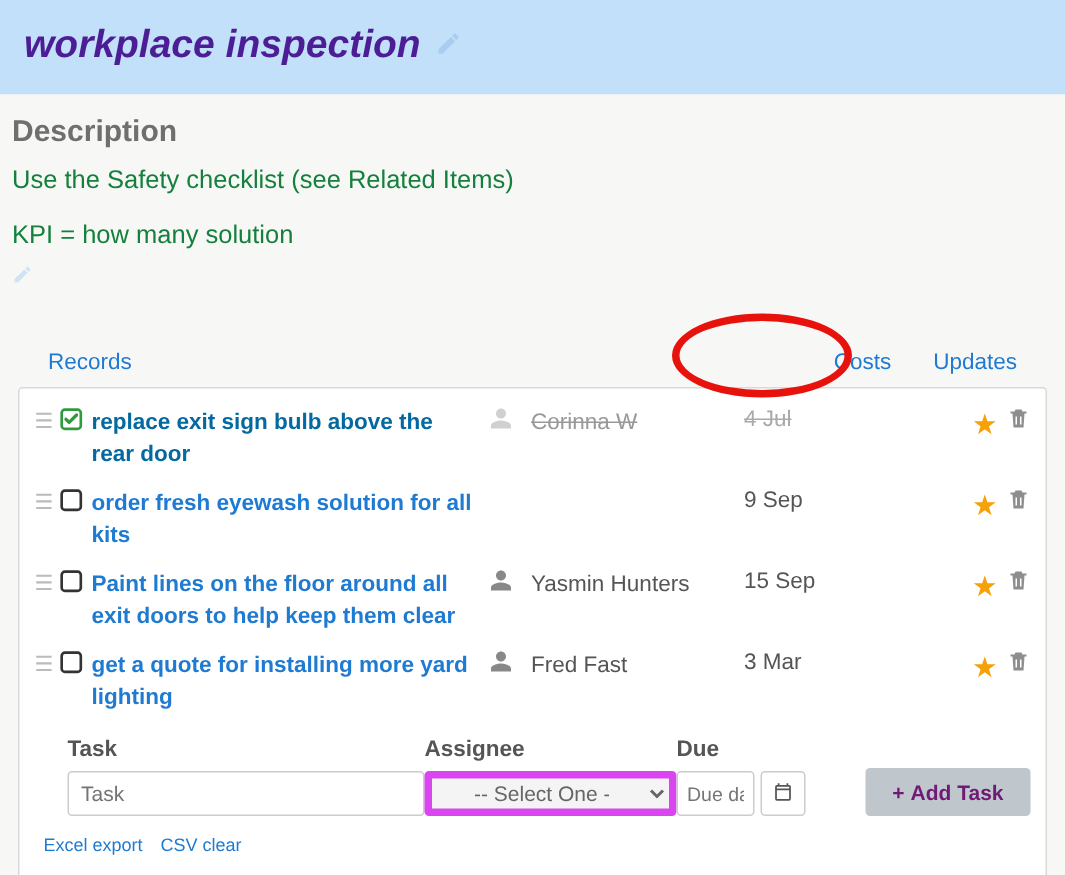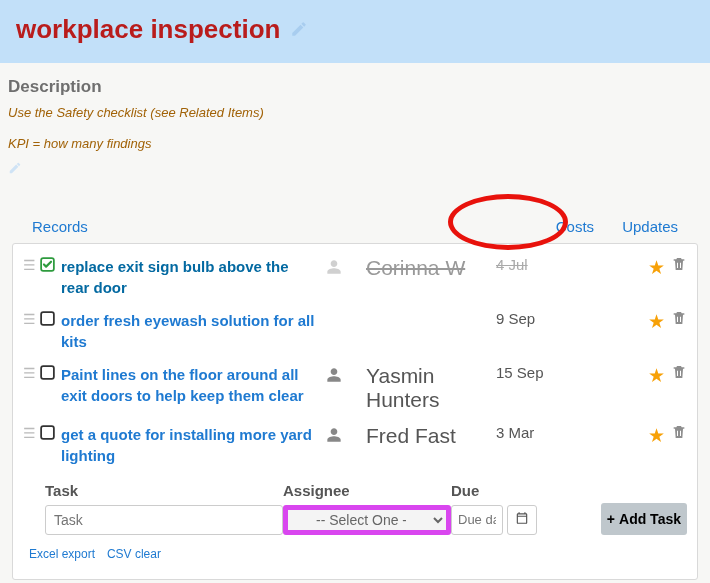--- a/index.html
+++ b/index.html
@@ -1,76 +1,76 @@
 <!DOCTYPE html>
 <html><head>
 <meta charset="utf-8">
 <style>
   * { box-sizing: border-box; margin: 0; padding: 0; }
   body { font-family: -apple-system, BlinkMacSystemFont, "Segoe UI", Arial, sans-serif; font-size: 14px; color: #333; background: #fff; width: 710px; }
   .header-bar { background: #c2e0f9; padding: 14px 16px 18px; }
-  .header-title { font-size: 26px; font-weight: 700; color: #b91c1c; display: inline-block; }
+  .header-title { font-size: 26px; font-style: italic; font-weight: 700; color: #4c1d95; display: inline-block; }
   .pencil { color: #a8cdef; margin-left: 6px; cursor: pointer; }
   .body-wrap { padding: 14px 8px 8px 8px; background: #f7f7f5; }
   .desc-block { padding: 0 0 10px 0; }
-  .desc-label { font-size: 17px; font-weight: 600; color: #6f6f6f; margin-bottom: 6px; }
-  .desc-text { font-size: 13px; color: #a16207; line-height: 1.6; font-style: italic; }
+  .desc-label { font-size: 20px; font-weight: 600; color: #6f6f6f; margin-bottom: 6px; }
+  .desc-text { font-size: 17px; color: #15803d; line-height: 1.6; }
   .desc-pencil { color: #cfe3f5; font-size: 14px; margin-top: 6px; cursor: pointer; }
   .tabs-row { display: flex; align-items: flex-end; padding: 22px 10px 0 10px; position: relative; }
   .tab { font-size: 15px; color: #1f7ad1; padding: 8px 14px; cursor: pointer; text-align: right; }
   .tab.active { border: 1px solid #d9d9d9; border-bottom: 1px solid #fff; background: #fff; border-radius: 4px 4px 0 0; font-weight: 600; color: #666; margin-bottom: -1px; }
   .spacer { flex: 1; }
   .circle-annot { position: absolute; left: 440px; top: 6px; width: 120px; height: 56px; border: 5px solid #e8120c; border-radius: 50%; pointer-events: none; }
   .panel { border: 1px solid #d9d9d9; border-radius: 3px; background: #fff; margin: 0 4px 4px 4px; padding: 6px 10px 18px 10px; }
   .task-row { display: flex; align-items: flex-start; padding: 6px 0; }
   .drag { color: #bbb; width: 16px; padding-top: 2px; cursor: grab; font-size: 14px; line-height: 1; }
   .check { width: 22px; padding-top: 0; }
   .check svg { width: 17px; height: 17px; }
   .task-title { width: 265px; padding-right: 10px; }
   .task-title a { color: #1f7ad1; font-weight: 600; text-decoration: none; font-size: 15px; line-height: 1.4; }
   .task-title.done a { color: #0369a1; }
-  .assignee-col { width: 170px; display: flex; align-items: flex-start; gap: 24px; color: #555; font-size: 21px; }
+  .assignee-col { width: 170px; display: flex; align-items: center; gap: 12px; color: #555; font-size: 15px; }
   .assignee-col.struck { color: #999; text-decoration: line-through; }
   .person-icon { color: #888; }
   .person-icon.light { color: #d0d0d0; }
   .due-col { width: 110px; font-size: 15px; color: #555; }
   .due-col.struck { color: #aaa; text-decoration: line-through; }
   .actions-col { margin-left: auto; display: flex; gap: 6px; align-items: flex-start; }
   .star { color: #f7a108; font-size: 19px; cursor: pointer; }
   .trash { color: #8e8e8e; font-size: 16px; cursor: pointer; }
   .form-row { display: flex; gap: 0; padding-top: 10px; align-items: flex-end; }
   .form-col { display: flex; flex-direction: column; gap: 6px; }
   .form-label { font-size: 15px; font-weight: 600; color: #555; }
   .task-input { width: 238px; height: 30px; border: 1px solid #ccc; border-radius: 3px; padding: 0 8px; font-size: 14px; color: #999; margin-left: 22px; }
   .select-assignee { width: 168px; height: 30px; border: 5px solid #d946ef; border-radius: 3px; background: #f4f4f4; font-size: 14px; color: #666; padding: 0 24px; }
   .due-wrap { display: flex; gap: 4px; }
   .due-input { width: 52px; height: 30px; border: 1px solid #ccc; border-radius: 3px; padding: 0 6px; font-size: 13px; color: #999; }
   .cal-btn { width: 30px; height: 30px; border: 1px solid #ccc; border-radius: 3px; background: #fff; cursor: pointer; font-size: 14px; color: #555; }
-  .add-btn { height: 32px; background: #bfc7cc; color: #000000; border: none; border-radius: 3px; padding: 0 6px; font-size: 14px; font-weight: 600; cursor: pointer; }
+  .add-btn { height: 32px; background: #bfc7cc; color: #701a75; border: none; border-radius: 3px; padding: 0 18px; font-size: 14px; font-weight: 600; cursor: pointer; }
   .add-btn .plus { margin-right: 4px; }
   .exports { padding: 10px 0 0 6px; }
   .exports a { color: #1f7ad1; font-size: 12px; text-decoration: none; margin-right: 8px; }
 </style>
 </head>
 <body>
 
 <div class="header-bar">
   <span class="header-title">workplace inspection</span>
   <span class="pencil">
     <svg width="18" height="18" viewBox="0 0 24 24" fill="currentColor">
         <path d="M3 17.25V21h3.75L17.81 9.94l-3.75-3.75L3 17.25zM20.71 7.04a1 1 0 0 0 0-1.41l-2.34-2.34a1 1 0 0 0-1.41 0l-1.83 1.83 3.75 3.75 1.83-1.83z"></path>
       </svg>
   </span>
 </div>
 
 <div class="body-wrap">
   <div class="desc-block">
     <div class="desc-label">Description</div>
     <div class="desc-text">Use the Safety checklist (see Related Items)</div>
-    <div class="desc-text" style="margin-top:10px">KPI = how many findings</div>
+    <div class="desc-text" style="margin-top:10px">KPI = how many solution</div>
     <div class="desc-pencil">
       <svg width="14" height="14" viewBox="0 0 24 24" fill="currentColor">
           <path d="M3 17.25V21h3.75L17.81 9.94l-3.75-3.75L3 17.25zM20.71 7.04a1 1 0 0 0 0-1.41l-2.34-2.34a1 1 0 0 0-1.41 0l-1.83 1.83 3.75 3.75 1.83-1.83z"></path>
         </svg>
     </div>
   </div>
 
   <div class="tabs-row">
     <div class="tab">Records</div>
     <div class="spacer"></div>

